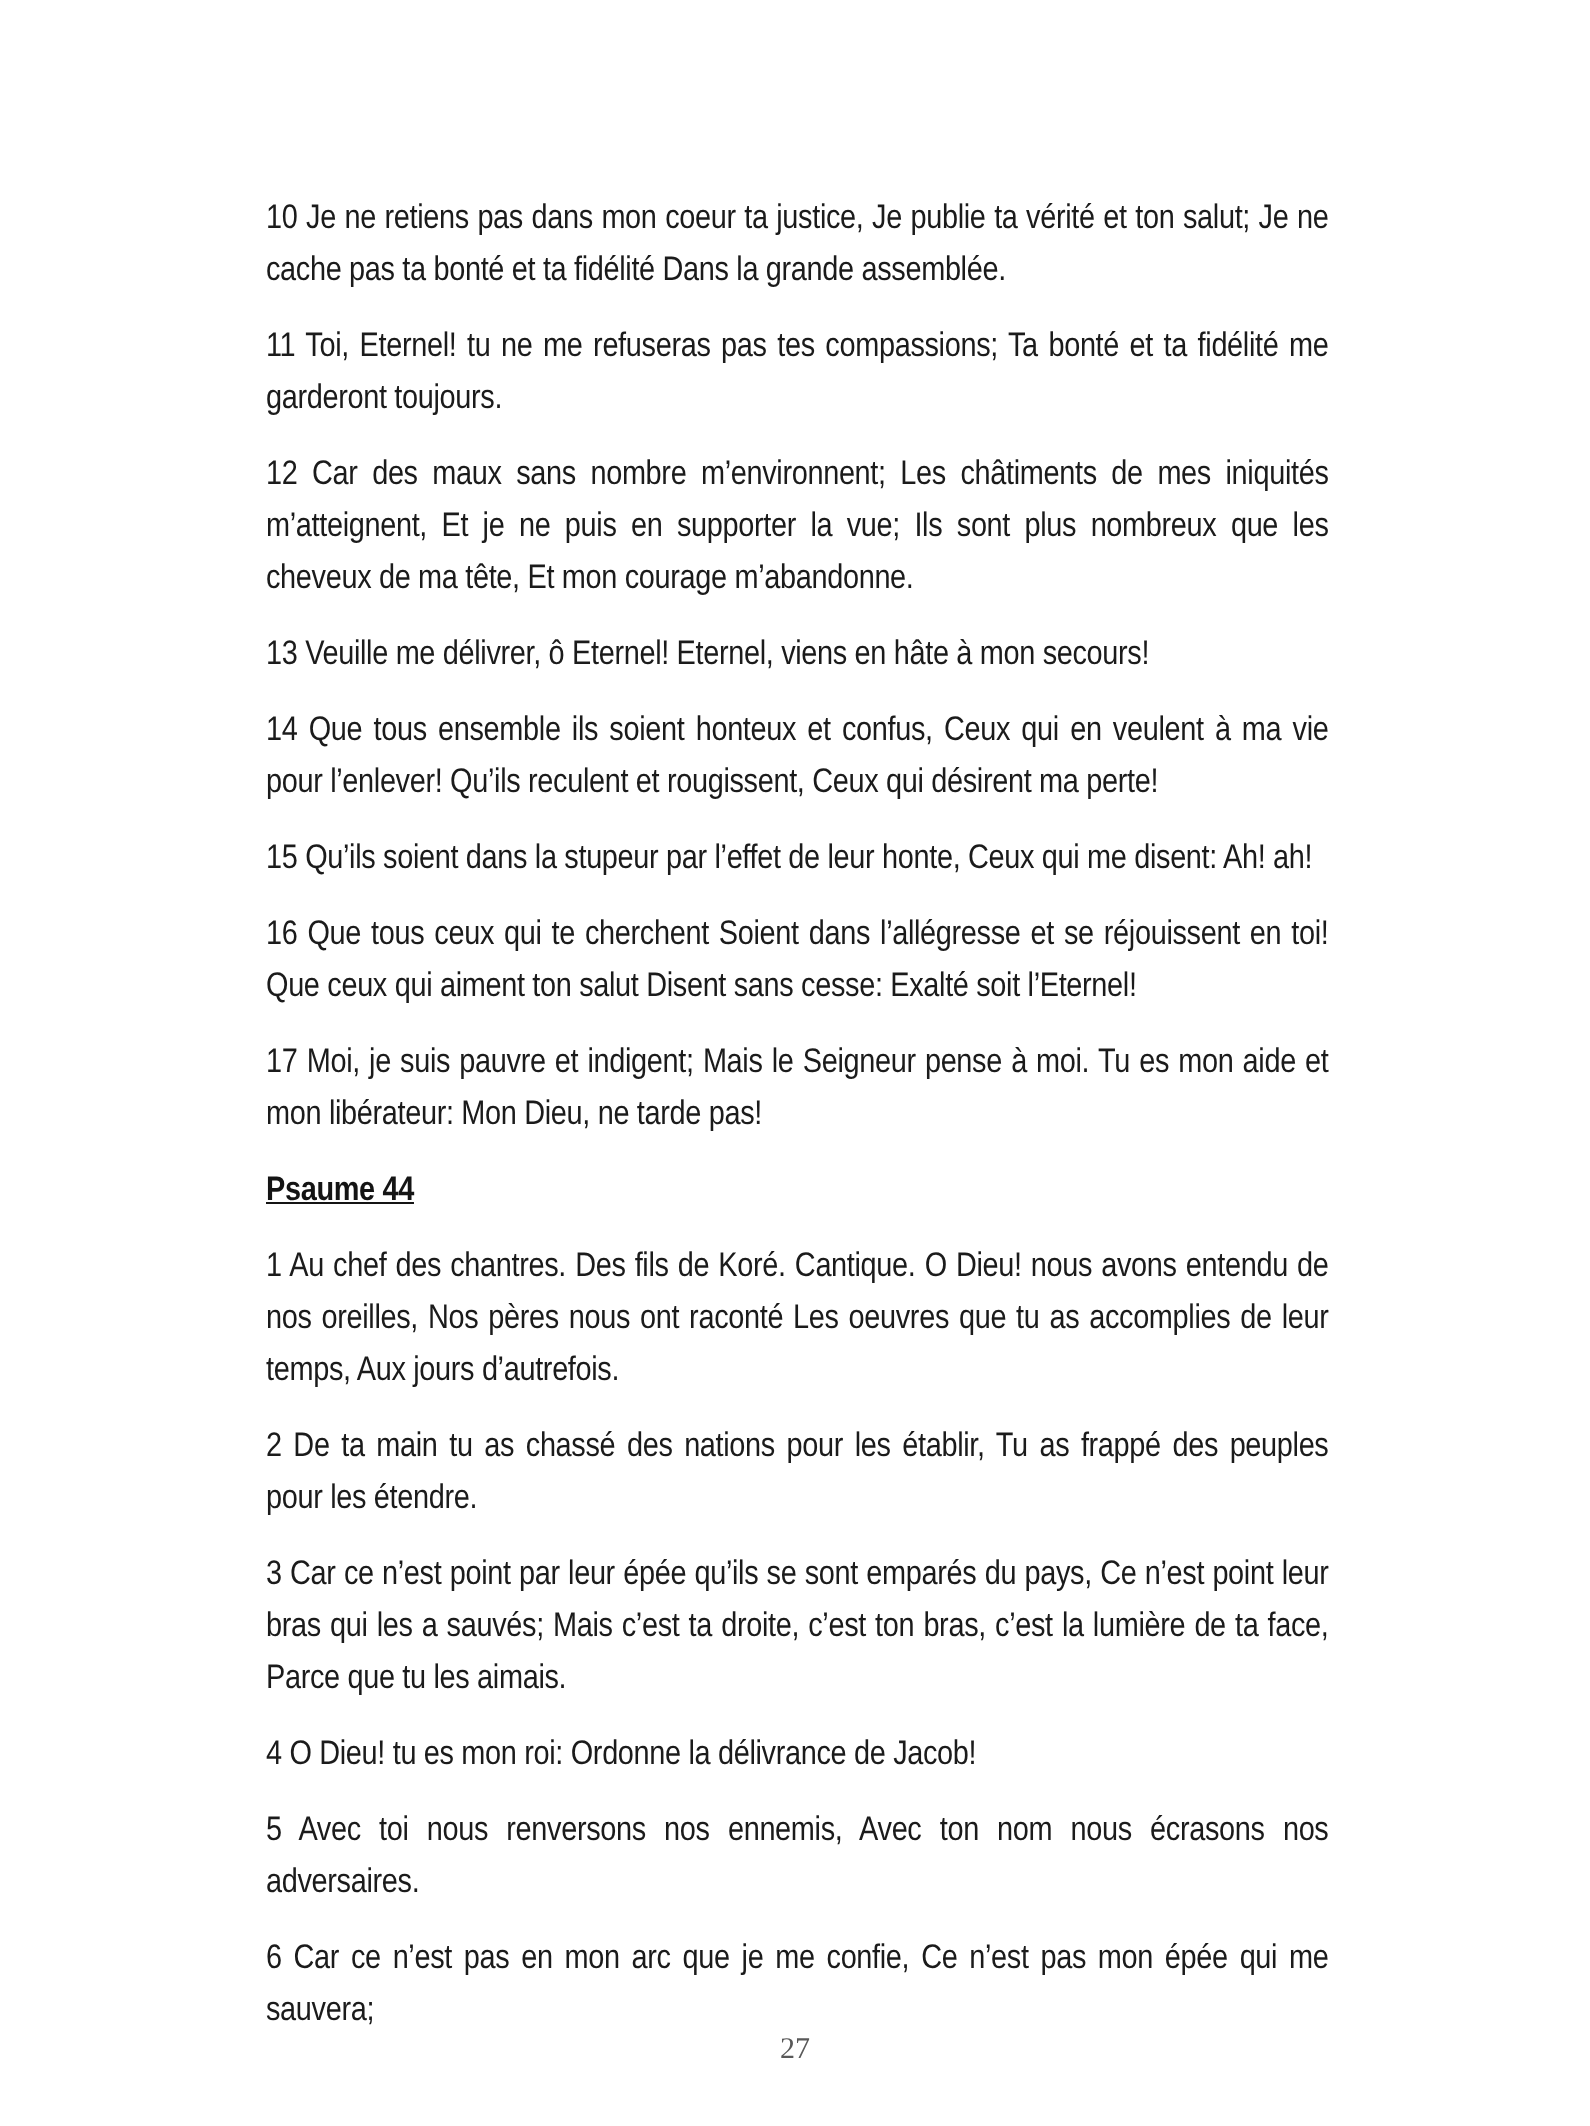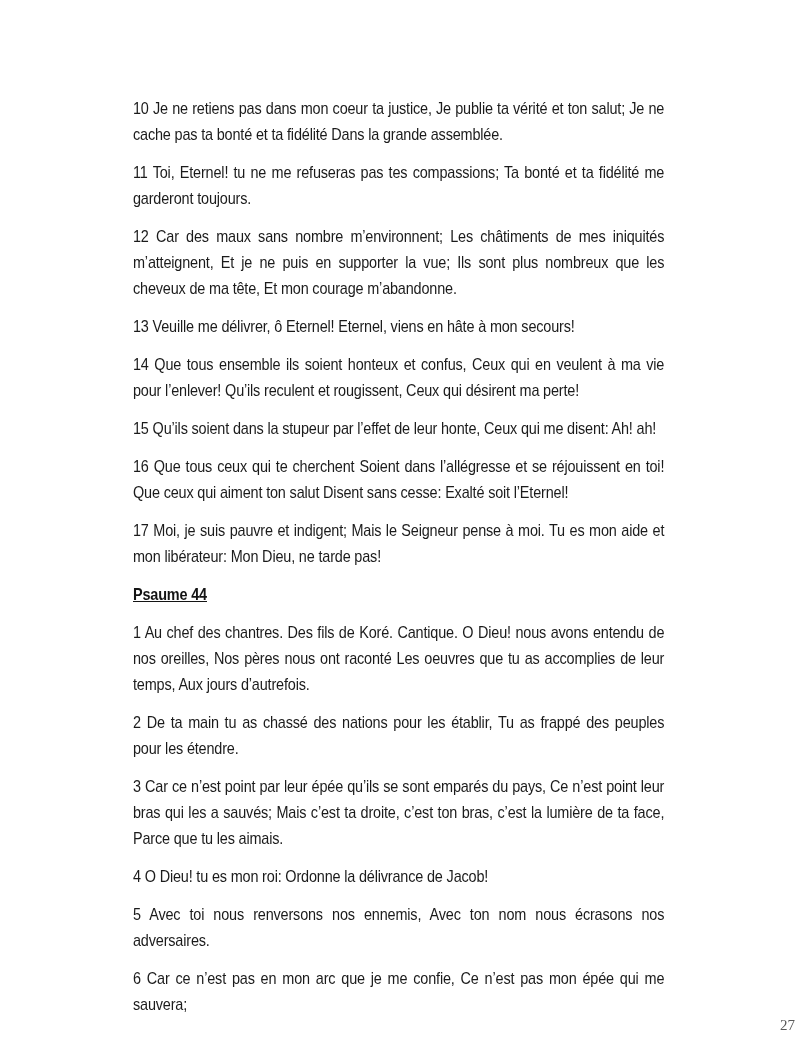--- a/index.html
+++ b/index.html
@@ -47,21 +47,21 @@
     margin: 0 0 12px 0;
     letter-spacing: -0.2px;
     color: #141414;
   }
 
   .page-footer {
     position: absolute;
     left: 0;
     top: 1016px;
     width: 795px;
-    text-align: right;
+    text-align: center;
   }
 
   .page-number {
     font-family: "Liberation Serif", serif;
     font-size: 15px;
     color: #595959;
   }
 </style>
 </head>
 <body>

